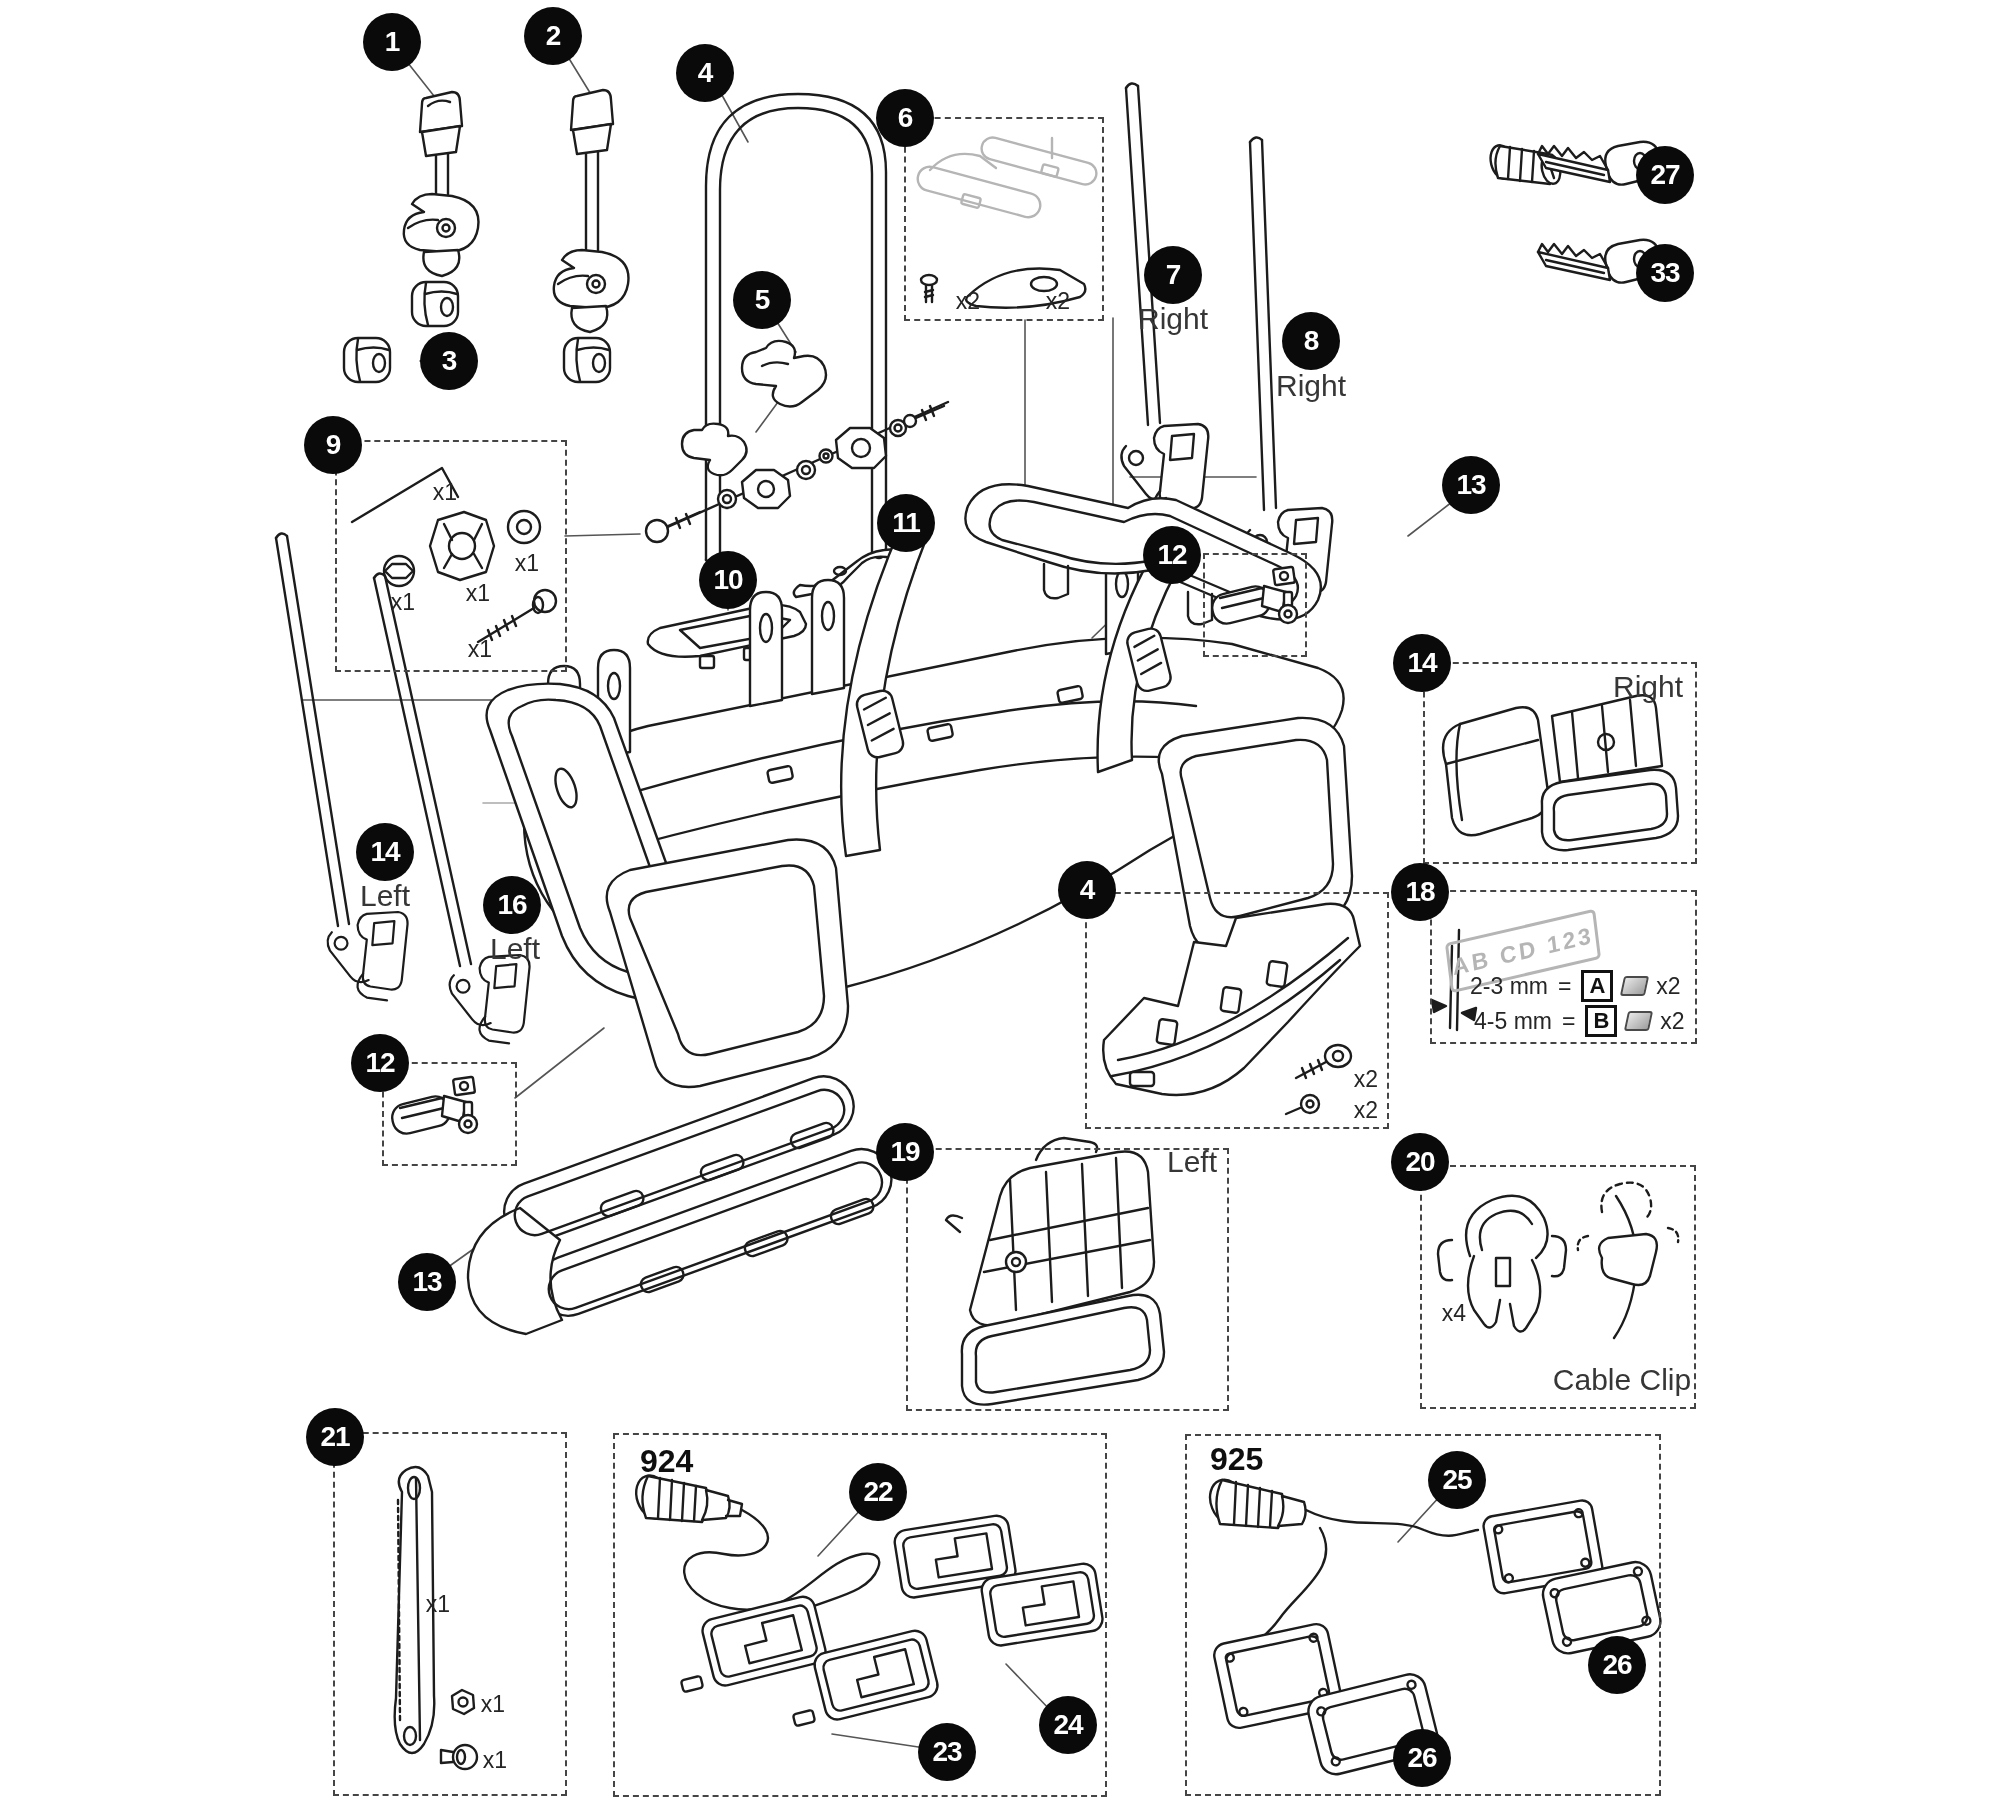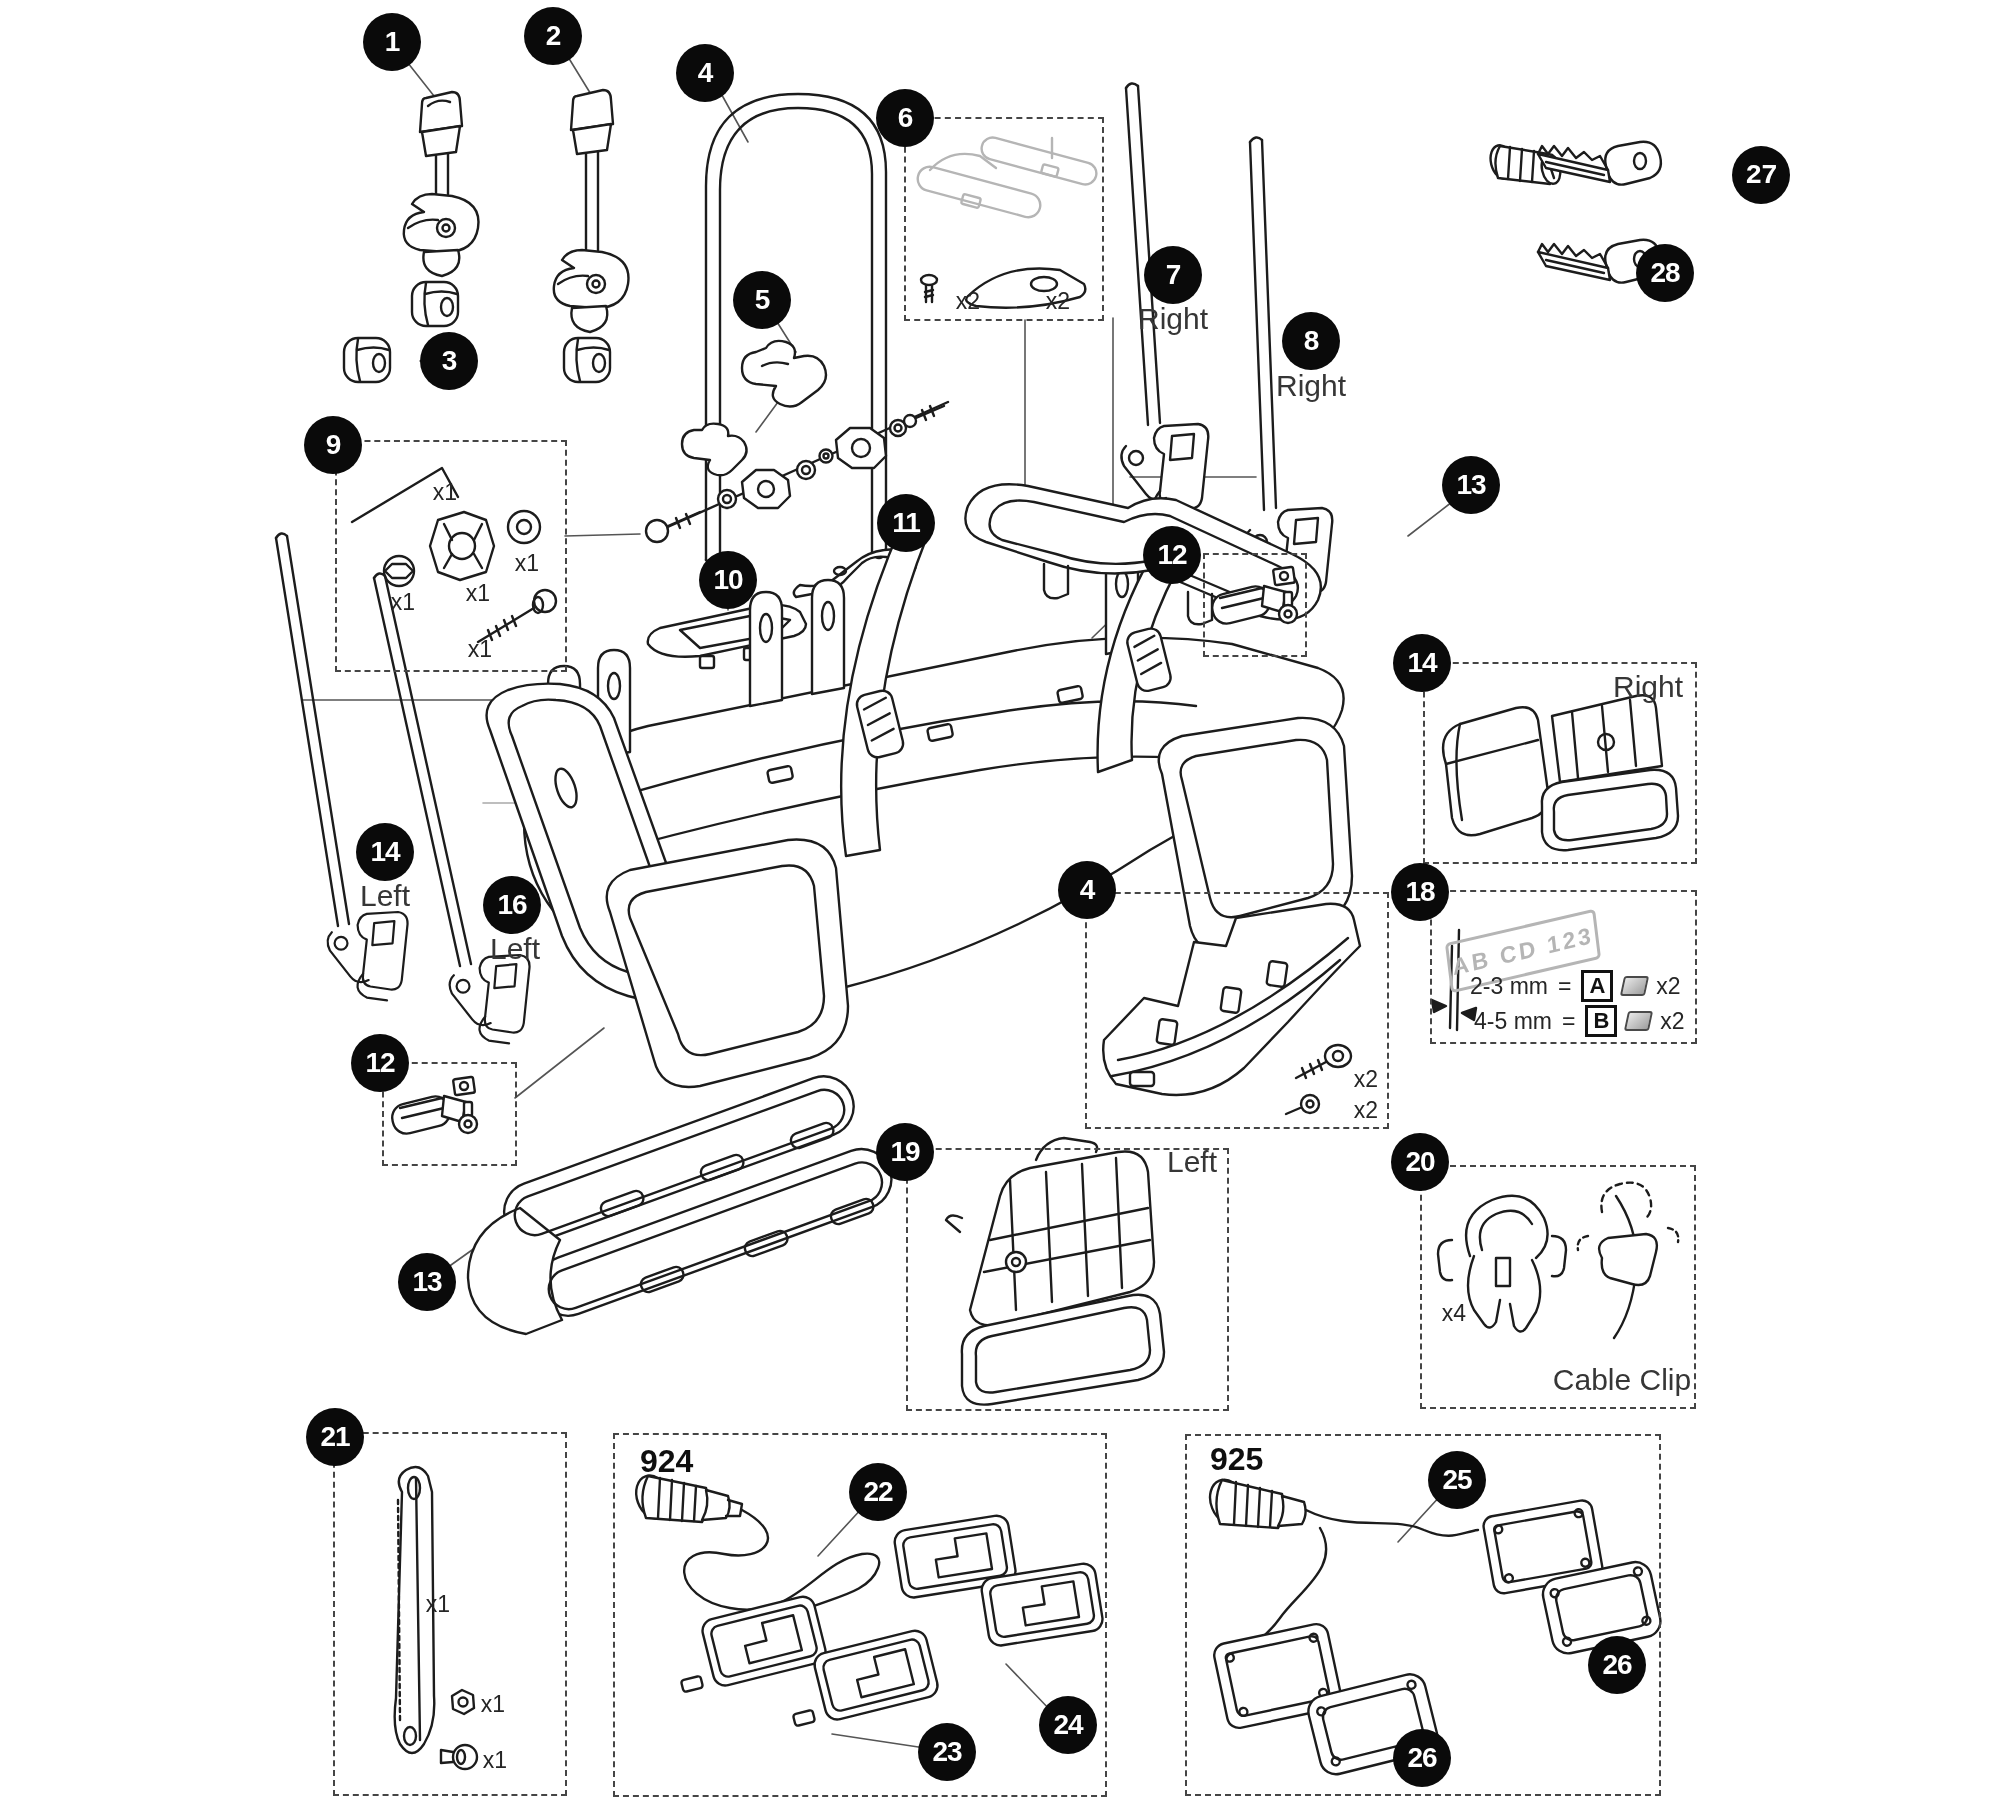--- a/index.html
+++ b/index.html
@@ -519,15 +519,15 @@
     <div class="badge" style="left: 1420px; top: 892px;">18</div>
     <div class="badge" style="left: 905px; top: 1152px;">19</div>
     <div class="badge" style="left: 1420px; top: 1162px;">20</div>
     <div class="badge" style="left: 335px; top: 1437px;">21</div>
     <div class="badge" style="left: 878px; top: 1492px;">22</div>
     <div class="badge" style="left: 947px; top: 1752px;">23</div>
     <div class="badge" style="left: 1068px; top: 1725px;">24</div>
     <div class="badge" style="left: 1457px; top: 1480px;">25</div>
     <div class="badge" style="left: 1617px; top: 1665px;">26</div>
     <div class="badge" style="left: 1422px; top: 1758px;">26</div>
-    <div class="badge" style="left: 1761px; top: 175px; font-family: Liberation Mono, monospace;">27</div>
-    <div class="badge" style="left: 1665px; top: 273px;">28</div>
+    <div class="badge" style="left: 1665px; top: 175px;">27</div>
+    <div class="badge" style="left: 1665px; top: 273px;">33</div>
   </div>
 
 </body></html>

